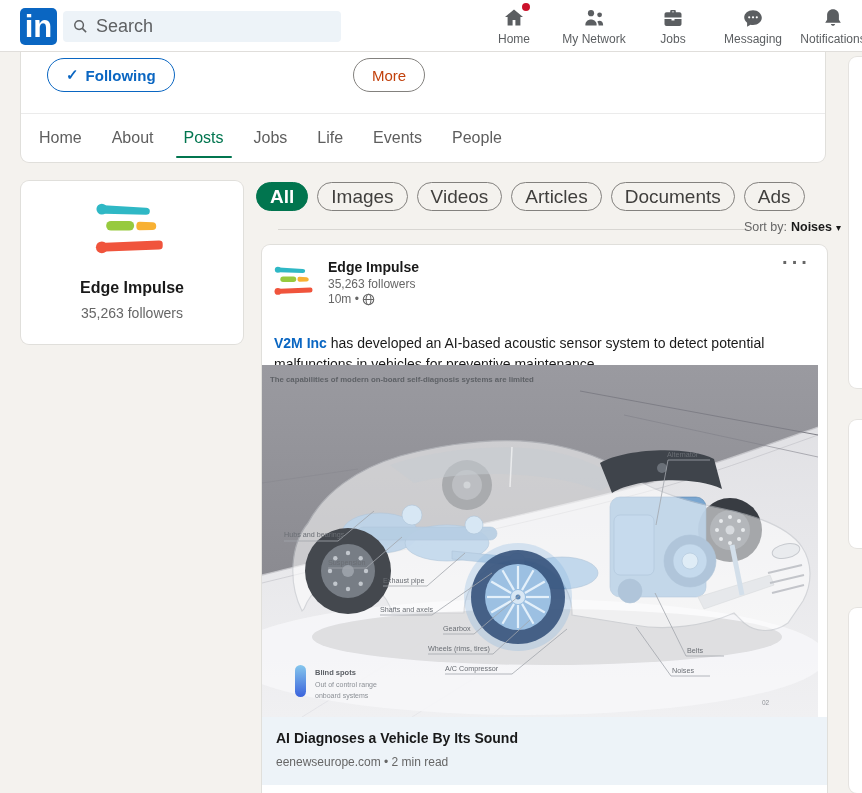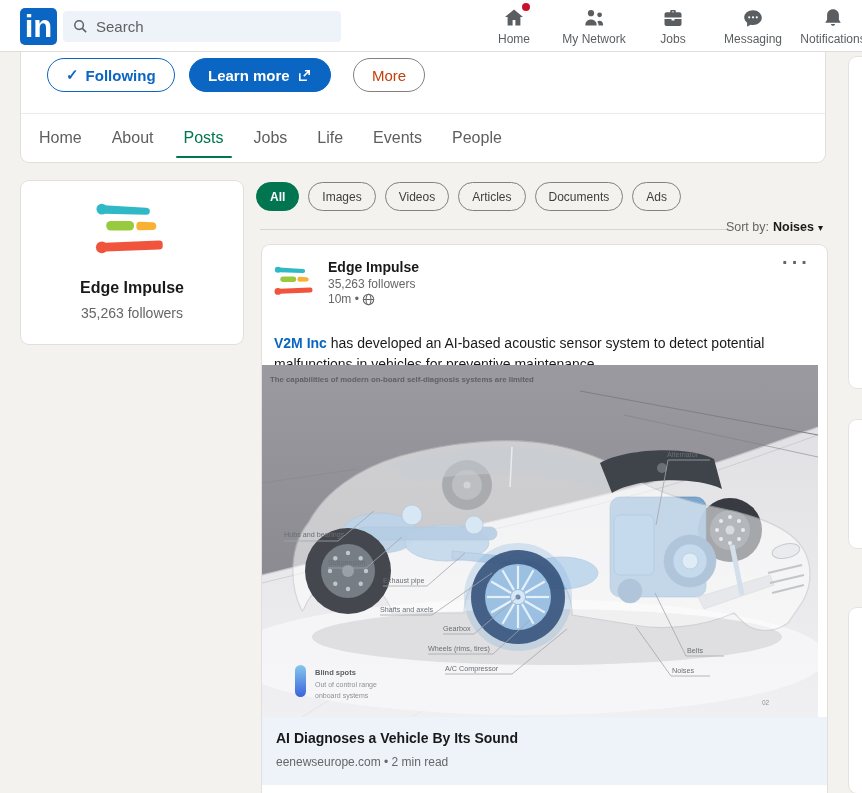--- a/index.html
+++ b/index.html
@@ -3,21 +3,21 @@
 <meta charset="utf-8">
 <style>
   * { margin:0; padding:0; box-sizing:border-box; }
   html,body { width:862px; height:793px; }
   body { font-family:"Liberation Sans", sans-serif; background:#F4F2EE; overflow:hidden; position:relative; }
 
   
   .topnav { position:absolute; left:0; top:0; width:862px; height:52px; background:#fff; border-bottom:1px solid #E0DEDB; z-index:5; }
   .li-logo { position:absolute; left:20px; top:8px; width:37px; height:37px; background:#0A66C2; border-radius:5px; color:#fff; font-weight:bold; font-size:31px; display:flex; align-items:center; justify-content:center; }
   .searchbox { position:absolute; left:63px; top:11px; width:278px; height:31px; background:#EDF3F8; border-radius:4px; display:flex; align-items:center; padding:0 10px; gap:8px; }
-  .searchbox input { border:none; outline:none; background:transparent; font-size:15px; color:#0369a1; font-family:inherit; width:220px; }
+  .searchbox input { border:none; outline:none; background:transparent; font-size:18px; color:#0369a1; font-family:inherit; width:220px; }
   .searchbox input::placeholder { color:#5f6163; }
   .navitem { position:absolute; top:4px; width:72px; height:47px; display:flex; flex-direction:column; align-items:center; color:#5B5E61; cursor:pointer; }
   .navitem .nicon { height:26px; display:flex; align-items:flex-end; position:relative; }
   .navitem .nlabel { font-size:12px; margin-top:2px; white-space:nowrap; }
   .badge { position:absolute; right:-6px; top:-3px; width:12px; height:12px; border-radius:50%; background:#CB112A; border:2px solid #fff; }
 
   
   .headercard { position:absolute; left:21px; top:52px; width:804px; height:110px; background:#fff; border-radius:0 0 8px 8px; box-shadow:0 0 0 1px rgba(0,0,0,0.08); }
   .pillbtn { position:absolute; top:6px; height:34px; border-radius:17px; display:flex; align-items:center; gap:7px; padding:0 18px; font-size:15px; font-weight:bold; cursor:pointer; background:#fff; }
   .btn-following { left:26px; border:1.5px solid #0A66C2; color:#0A66C2; }
@@ -30,25 +30,25 @@
   .tab.active::after { content:""; position:absolute; left:0; right:0; bottom:3px; height:2.5px; background:#01754F; border-radius:2px; }
 
   
   .sidecard { position:absolute; left:21px; top:181px; width:222px; height:163px; background:#fff; border-radius:8px; box-shadow:0 0 0 1px rgba(0,0,0,0.08); text-align:center; }
   .sidecard .logo { margin:20px auto 0; width:78px; height:56px; }
   .sidecard .cname { font-size:16px; font-weight:bold; color:rgba(0,0,0,.9); margin-top:22px; }
   .sidecard .cfoll { font-size:14px; color:#666; margin-top:8px; }
 
   
   .filters { position:absolute; left:256px; top:182px; display:flex; gap:9px; }
-  .fpill { height:29px; border-radius:15px; border:1px solid #83817e; background:#F4F2EE00; color:#403f3d; font-size:12px; display:flex; align-items:center; padding:4px 13px; cursor:pointer; background:transparent; }
+  .fpill { height:29px; border-radius:15px; border:1px solid #83817e; background:#F4F2EE00; color:#403f3d; font-size:19px; display:flex; align-items:center; padding:4px 13px; cursor:pointer; background:transparent; }
   .fpill.active { background:#01754F; border-color:#01754F; color:#fff; font-weight:bold; }
 
   
-  .sortrow { position:absolute; left:260px; top:220px; width:565px; height:18px; }
+  .sortrow { position:absolute; left:278px; top:220px; width:565px; height:18px; }
   .sortline { position:absolute; left:0; top:9px; width:470px; height:1px; background:#D8D6D2; }
   .sorttext { position:absolute; right:2px; top:0; font-size:12.5px; color:#666; display:flex; gap:4px; align-items:center; cursor:pointer; }
   .sorttext b { color:#1a1a1a; }
   .caret { font-size:10px; color:#1a1a1a; }
 
   
   .postcard { position:absolute; left:262px; top:245px; width:565px; height:548px; background:#fff; border-radius:8px 8px 0 0; box-shadow:0 0 0 1px rgba(0,0,0,0.08); }
   .avatar { position:absolute; left:11px; top:14px; width:44px; height:44px; }
   .pname { position:absolute; left:66px; top:14px; font-size:14px; font-weight:bold; color:rgba(0,0,0,.9); }
   .pfoll { position:absolute; left:66px; top:32px; font-size:12px; color:#666; }
@@ -126,27 +126,20 @@
         </svg>
     </span>
     <span class="nlabel">Notifications</span>
   </div>
 </div>
 
 <div class="headercard">
   <div class="pillbtn btn-following">
     <span>✓</span>
     <span>Following</span>
-  </div>
-  <div class="pillbtn btn-learn">
-    <span>Learn more</span>
-    <svg width="15" height="15" viewBox="0 0 16 16">
-        <path d="M3 5.5v7.5h7.5" fill="none" stroke="#fff" stroke-width="1.7"></path>
-        <path d="M8.5 3h4.5v4.5M12.8 3.2 7.3 8.7" fill="none" stroke="#fff" stroke-width="1.7"></path>
-      </svg>
   </div>
   <div class="pillbtn btn-more">
     <span>More</span>
   </div>
   <div class="hdr-divider"></div>
   <div class="tabsrow">
     <div class="tab">Home</div>
     <div class="tab">About</div>
     <div class="tab active">Posts</div>
     <div class="tab">Jobs</div>

